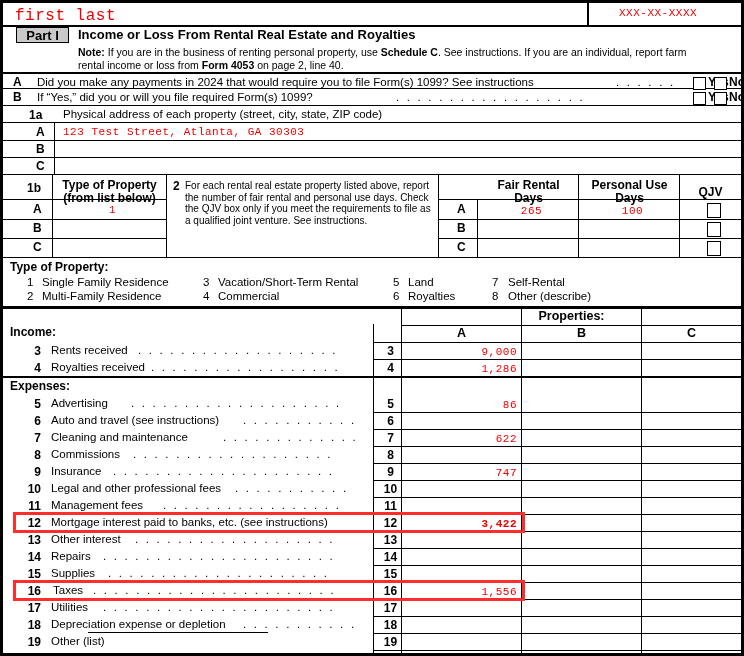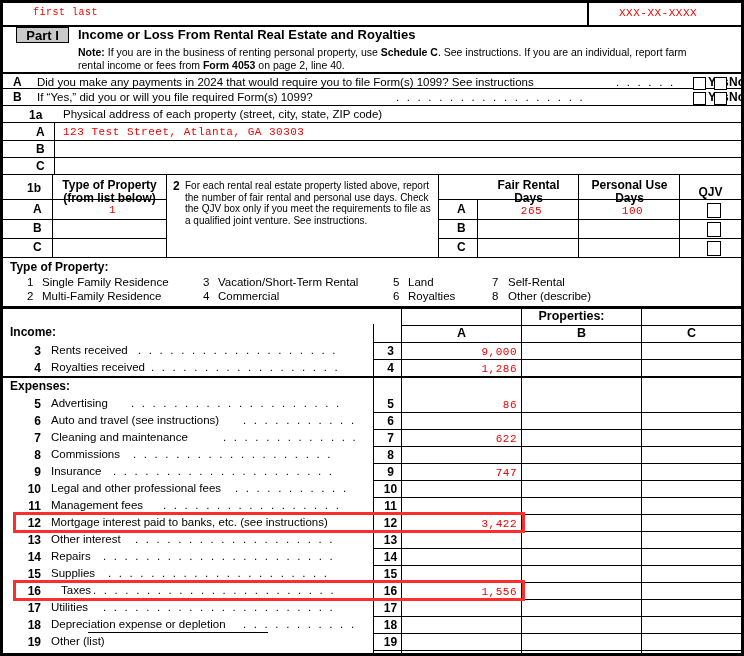--- a/index.html
+++ b/index.html
@@ -28,21 +28,21 @@
   .entry{
     color:#ee0000;
     font-family:"Liberation Mono","DejaVu Sans Mono",monospace;
     font-size:11px;
     letter-spacing:0.5px;
   }
   .bold{font-weight:bold;}
 
   
   #namestrip{left:3px;top:3px;width:738px;height:24px;}
-  #name-val{position:absolute;left:30px;top:4px;font-size:10px;}
+  #name-val{position:absolute;left:12px;top:4px;font-size:16px;}
   #ssn-cell{position:absolute;left:584px;top:0px;width:154px;height:24px;border-left:2px solid #000;}
   #ssn-val{position:absolute;left:30px;top:4px;font-size:11px;}
 
   
   #parti-box{
     left:16px;top:27px;width:53px;height:16px;
     background:#c9c9c9;border:1px solid #000;
     font-weight:bold;font-size:13px;line-height:15px;text-align:center;
   }
   #parti-title{left:78px;top:27px;font-weight:bold;font-size:13px;}
@@ -95,21 +95,21 @@
     </span>
   </div>
 
   <div class="abs" id="parti-box">Part I</div>
   <div class="abs" id="parti-title">Income or Loss From Rental Real Estate and Royalties</div>
 
   <div class="abs" id="note-line1">
     <b>Note:</b><span> If you are in the business of renting personal property, use </span><b>Schedule C</b><span>. See instructions. If you are an individual, report farm</span>
   </div>
   <div class="abs" id="note-line2">
-    <span>rental income or fees from </span><b>Form 4053</b><span> on page 2, line 40.</span>
+    <span>rental income or loss from </span><b>Form 4053</b><span> on page 2, line 40.</span>
   </div>
 
   <div class="abs qrow" style="top:72px;border-top:2px solid #000;border-bottom:1px solid #000;">
     <span class="qletter">A</span>
     <span class="qtext">Did you make any payments in 2024 that would require you to file Form(s) 1099? See instructions</span>
     <span class="qtext leaders" style="left:613px;">. . . . . .</span>
     <span class="chk" style="left:690px;"></span>
     <span class="chklabel" style="left:705px;">Yes</span>
     <span class="chk" style="left:712px;left:711px;"></span>
     <span class="chklabel" style="left:726px;">No</span>
@@ -342,21 +342,21 @@
         <span class="lnumcol" style="left: 374px; top: 2px; width: 27px;">11</span>
         <span class="amt entry" style="left: 402px; top: 4px; width: 112px;"></span>
         <span class="amt entry" style="left: 522px; top: 4px; width: 112px;"></span>
         <span class="amt entry" style="left: 642px; top: 4px; width: 92px;"></span>
       </div>
       <div class="abs" style="left: 373px; top: 514px; width: 368px; height: 1px; background: rgb(0, 0, 0);"></div>
       <div class="abs lrow" style="left: 3px; top: 514px; width: 738px; height: 17px;">
         <span class="lnum" style="left: 18px; top: 2px;">12</span>
         <span class="ldesc" style="left: 48px; top: 2px;">Mortgage interest paid to banks, etc. (see instructions)</span>
         <span class="lnumcol" style="left: 374px; top: 2px; width: 27px;">12</span>
-        <span class="amt entry" style="left: 402px; top: 4px; width: 112px;">3,422</span>
+        <span class="amt entry" style="left: 402px; top: 4px; width: 112px; font-weight: bold;">3,422</span>
         <span class="amt entry" style="left: 522px; top: 4px; width: 112px;"></span>
         <span class="amt entry" style="left: 642px; top: 4px; width: 92px;"></span>
       </div>
       <div class="abs" style="left: 373px; top: 531px; width: 368px; height: 1px; background: rgb(0, 0, 0);"></div>
       <div class="abs lrow" style="left: 3px; top: 531px; width: 738px; height: 17px;">
         <span class="lnum" style="left: 18px; top: 2px;">13</span>
         <span class="ldesc" style="left: 48px; top: 2px;">Other interest</span>
         <span class="ldesc leaders" style="left: 132px; top: 2px;">. . . . . . . . . . . . . . . . . . .</span>
         <span class="lnumcol" style="left: 374px; top: 2px; width: 27px;">13</span>
         <span class="amt entry" style="left: 402px; top: 4px; width: 112px;"></span>
@@ -379,21 +379,21 @@
         <span class="ldesc" style="left: 48px; top: 2px;">Supplies</span>
         <span class="ldesc leaders" style="left: 105px; top: 2px;">. . . . . . . . . . . . . . . . . . . . .</span>
         <span class="lnumcol" style="left: 374px; top: 2px; width: 27px;">15</span>
         <span class="amt entry" style="left: 402px; top: 4px; width: 112px;"></span>
         <span class="amt entry" style="left: 522px; top: 4px; width: 112px;"></span>
         <span class="amt entry" style="left: 642px; top: 4px; width: 92px;"></span>
       </div>
       <div class="abs" style="left: 373px; top: 582px; width: 368px; height: 1px; background: rgb(0, 0, 0);"></div>
       <div class="abs lrow" style="left: 3px; top: 582px; width: 607px; height: 17px;">
         <span class="lnum" style="left: 18px; top: 2px;">16</span>
-        <span class="ldesc" style="left: 58px; top: 2px;">Taxes</span>
+        <span class="ldesc" style="left: 50px; top: 2px;">Taxes</span>
         <span class="ldesc leaders" style="left: 90px; top: 2px;">. . . . . . . . . . . . . . . . . . . . . . .</span>
         <span class="lnumcol" style="left: 374px; top: 2px; width: 27px;">16</span>
         <span class="amt entry" style="left: 402px; top: 4px; width: 112px;">1,556</span>
         <span class="amt entry" style="left: 522px; top: 4px; width: 112px;"></span>
         <span class="amt entry" style="left: 642px; top: 4px; width: 92px;"></span>
       </div>
       <div class="abs" style="left: 373px; top: 599px; width: 368px; height: 1px; background: rgb(0, 0, 0);"></div>
       <div class="abs lrow" style="left: 3px; top: 599px; width: 738px; height: 17px;">
         <span class="lnum" style="left: 18px; top: 2px;">17</span>
         <span class="ldesc" style="left: 48px; top: 2px;">Utilities</span>

